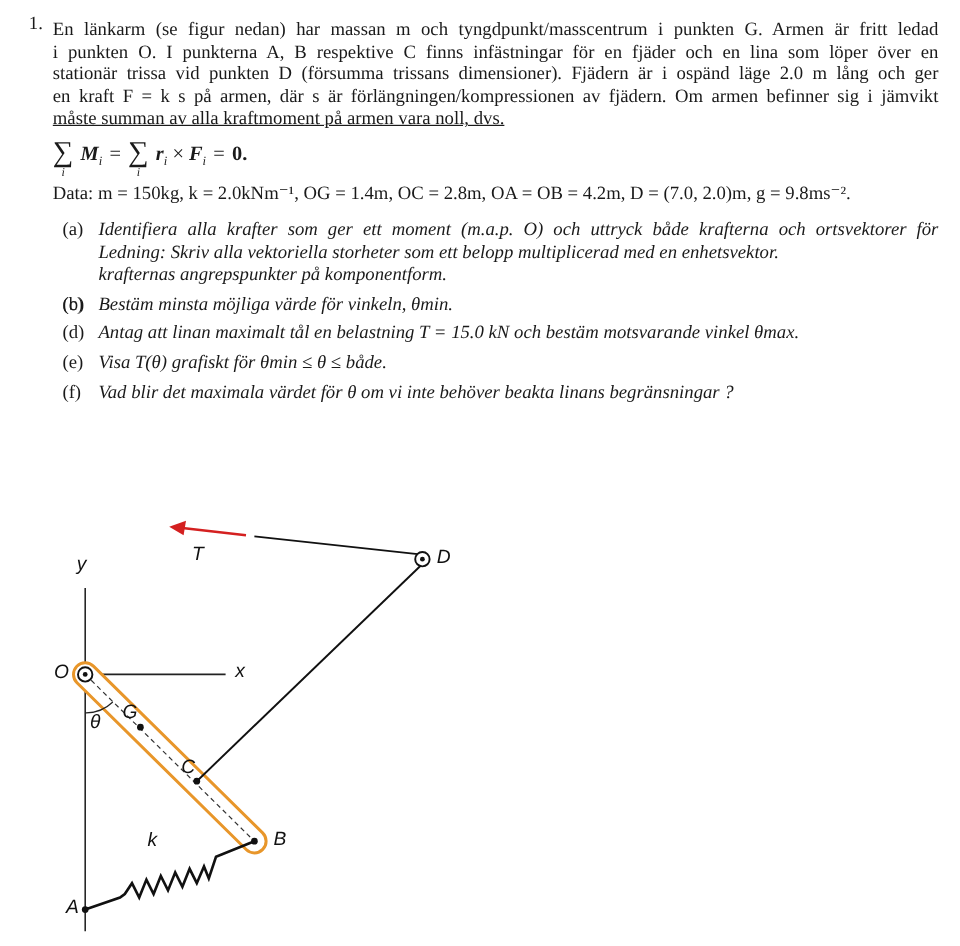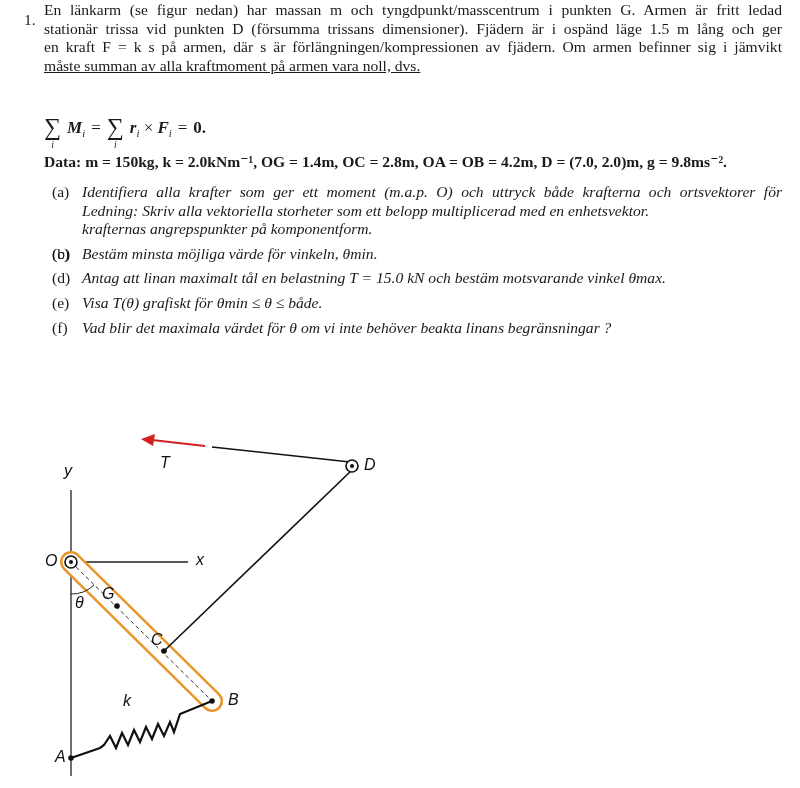--- a/index.html
+++ b/index.html
@@ -8,35 +8,35 @@
       font-family: "DejaVu Serif", "Liberation Serif", serif;
       color: #1a1a1a;
     }
     .doc {
       position: absolute; left: 0; top: 0; width: 800px;
       font-family: "Liberation Serif", "DejaVu Serif", serif;
       font-size: 15.6px; line-height: 18.6px;
     }
     .item-num { position: absolute; left: 24px; top: 11px; }
     .para {
-      position: absolute; left: 44px; top: 1px; width: 738px;
+      position: absolute; left: 44px; top: 16px; width: 738px;
       text-align: justify;
     }
     .para .ln { display: block; text-align: justify; text-align-last: justify; white-space: nowrap; }
     .para .ln.last { text-align-last: left; text-decoration: underline; }
     .eq {
       position: absolute; left: 44px; top: 116px; font-size: 17px;
       display: flex; align-items: flex-start; gap: 6px;
     }
     .sum { display: inline-flex; flex-direction: column; align-items: center; line-height: 1; }
     .sum .sig { font-size: 24px; line-height: 22px; }
     .sum .sub { font-size: 10px; font-style: italic; margin-top: 2px; }
     .eq .term { padding-top: 3px; }
     .eq b i, .eq i b { font-weight: bold; }
-    .data-line { position: absolute; left: 44px; top: 153px; white-space: nowrap; font-weight: bold; }
+    .data-line { position: absolute; left: 44px; top: 153px; white-space: nowrap; }
     .subs { position: absolute; left: 52px; top: 183px; width: 730px; }
     .sub-item { position: relative; margin-bottom: 6px; padding-left: 30px; }
     .sub-item .lbl { position: absolute; left: 0; top: 0; }
     .sub-item .row { display: block; white-space: nowrap; font-style: italic; }
     .sub-item .row.just { text-align: justify; text-align-last: justify; }
     i { font-style: italic; }
     sub, sup { font-size: 10.5px; line-height: 0; }
     .diagram { position: absolute; left: 0; top: 400px; width: 800px; height: 388px; }
     .dlabel {
       position: absolute;
@@ -45,21 +45,22 @@
     }
   </style>
 </head>
 <body>
 
 <div class="doc">
   <span class="item-num">1.</span>
 
   <div class="para">
     <span class="ln">En länkarm (se figur nedan) har massan m och tyngdpunkt/masscentrum i punkten G. Armen är fritt ledad</span>
-    <span class="ln">stationär trissa vid punkten D (försumma trissans dimensioner). Fjädern är i ospänd läge 1.5 m lång och ger</span>
+    <span class="ln">i punkten O. I punkterna A, B respektive C finns infästningar för en fjäder och en lina som löper över en</span>
+    <span class="ln">stationär trissa vid punkten D (försumma trissans dimensioner). Fjädern är i ospänd läge 2.0 m lång och ger</span>
     <span class="ln">en kraft F = k s på armen, där s är förlängningen/kompressionen av fjädern. Om armen befinner sig i jämvikt</span>
     <span class="ln last">måste summan av alla kraftmoment på armen vara noll, dvs.</span>
   </div>
 
   <div class="eq">
     <span class="sum">
       <span class="sig">∑</span>
       <span class="sub">i</span>
     </span>
     <span class="term"><b><i>M</i></b><sub><i>i</i></sub></span>

